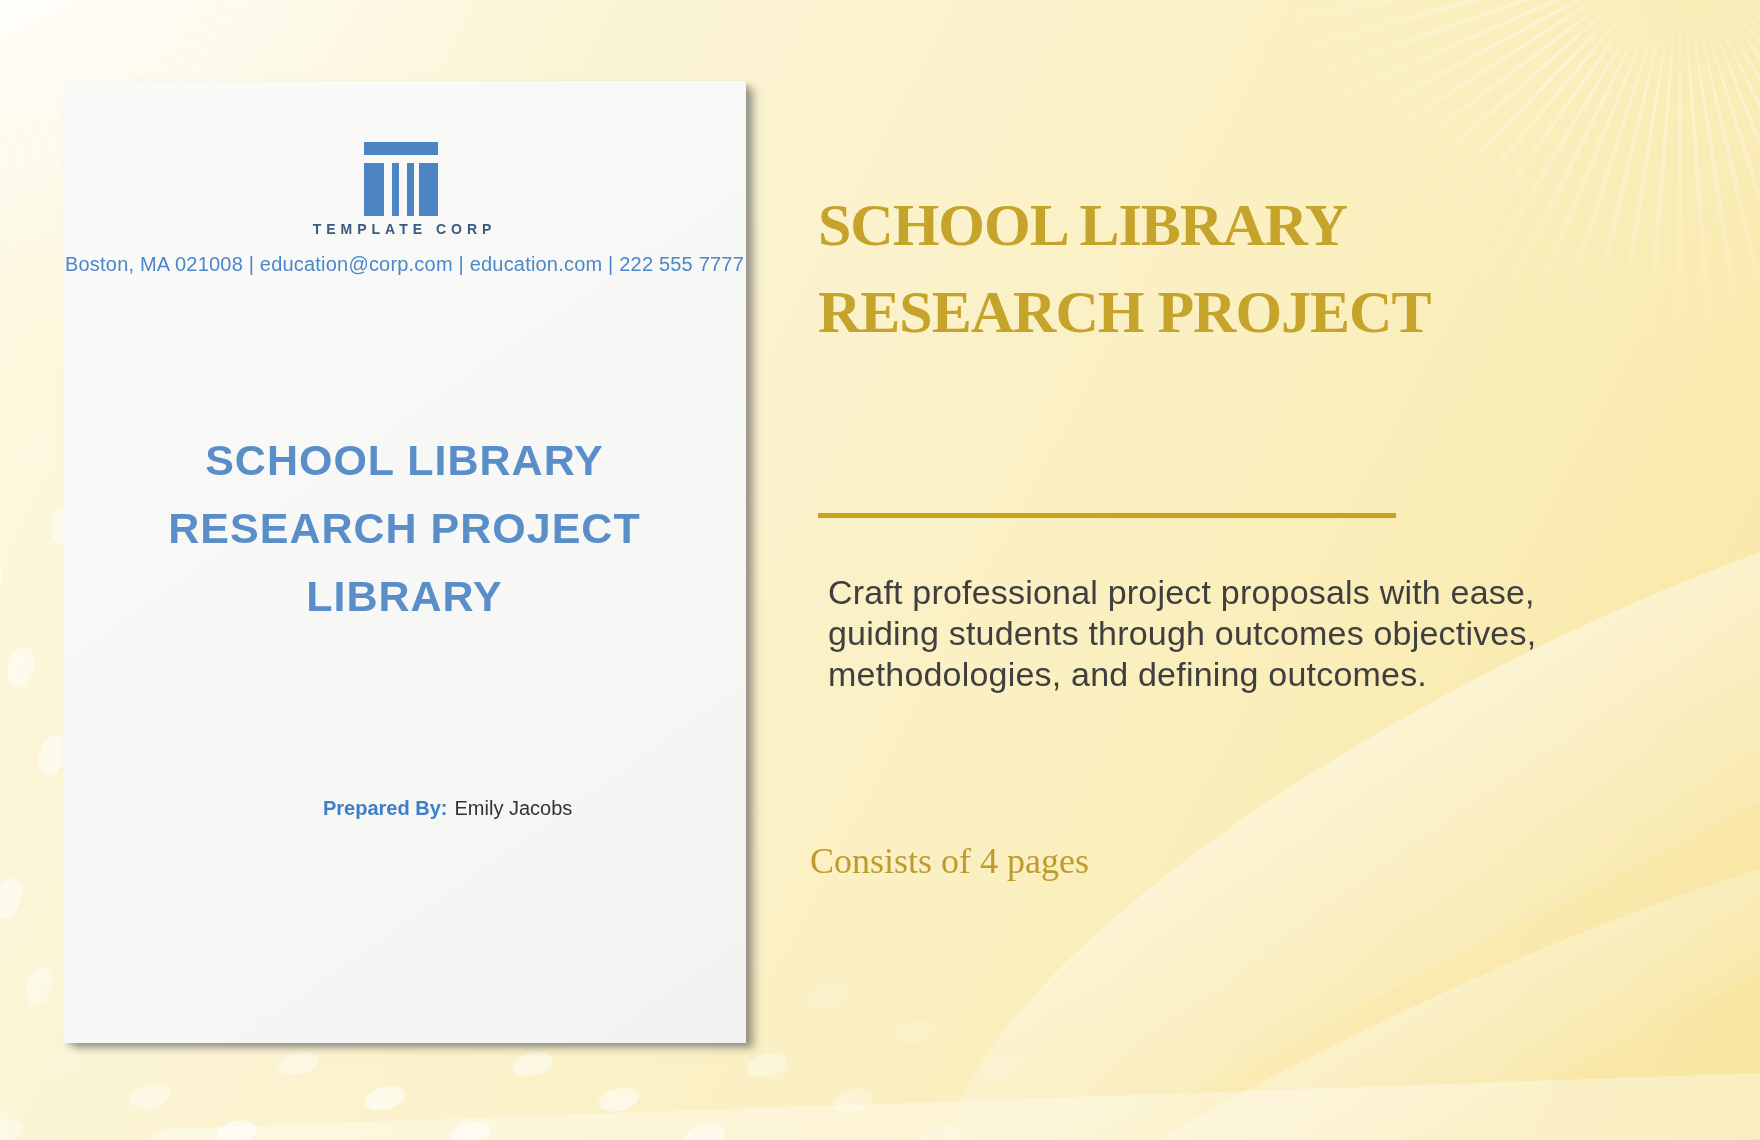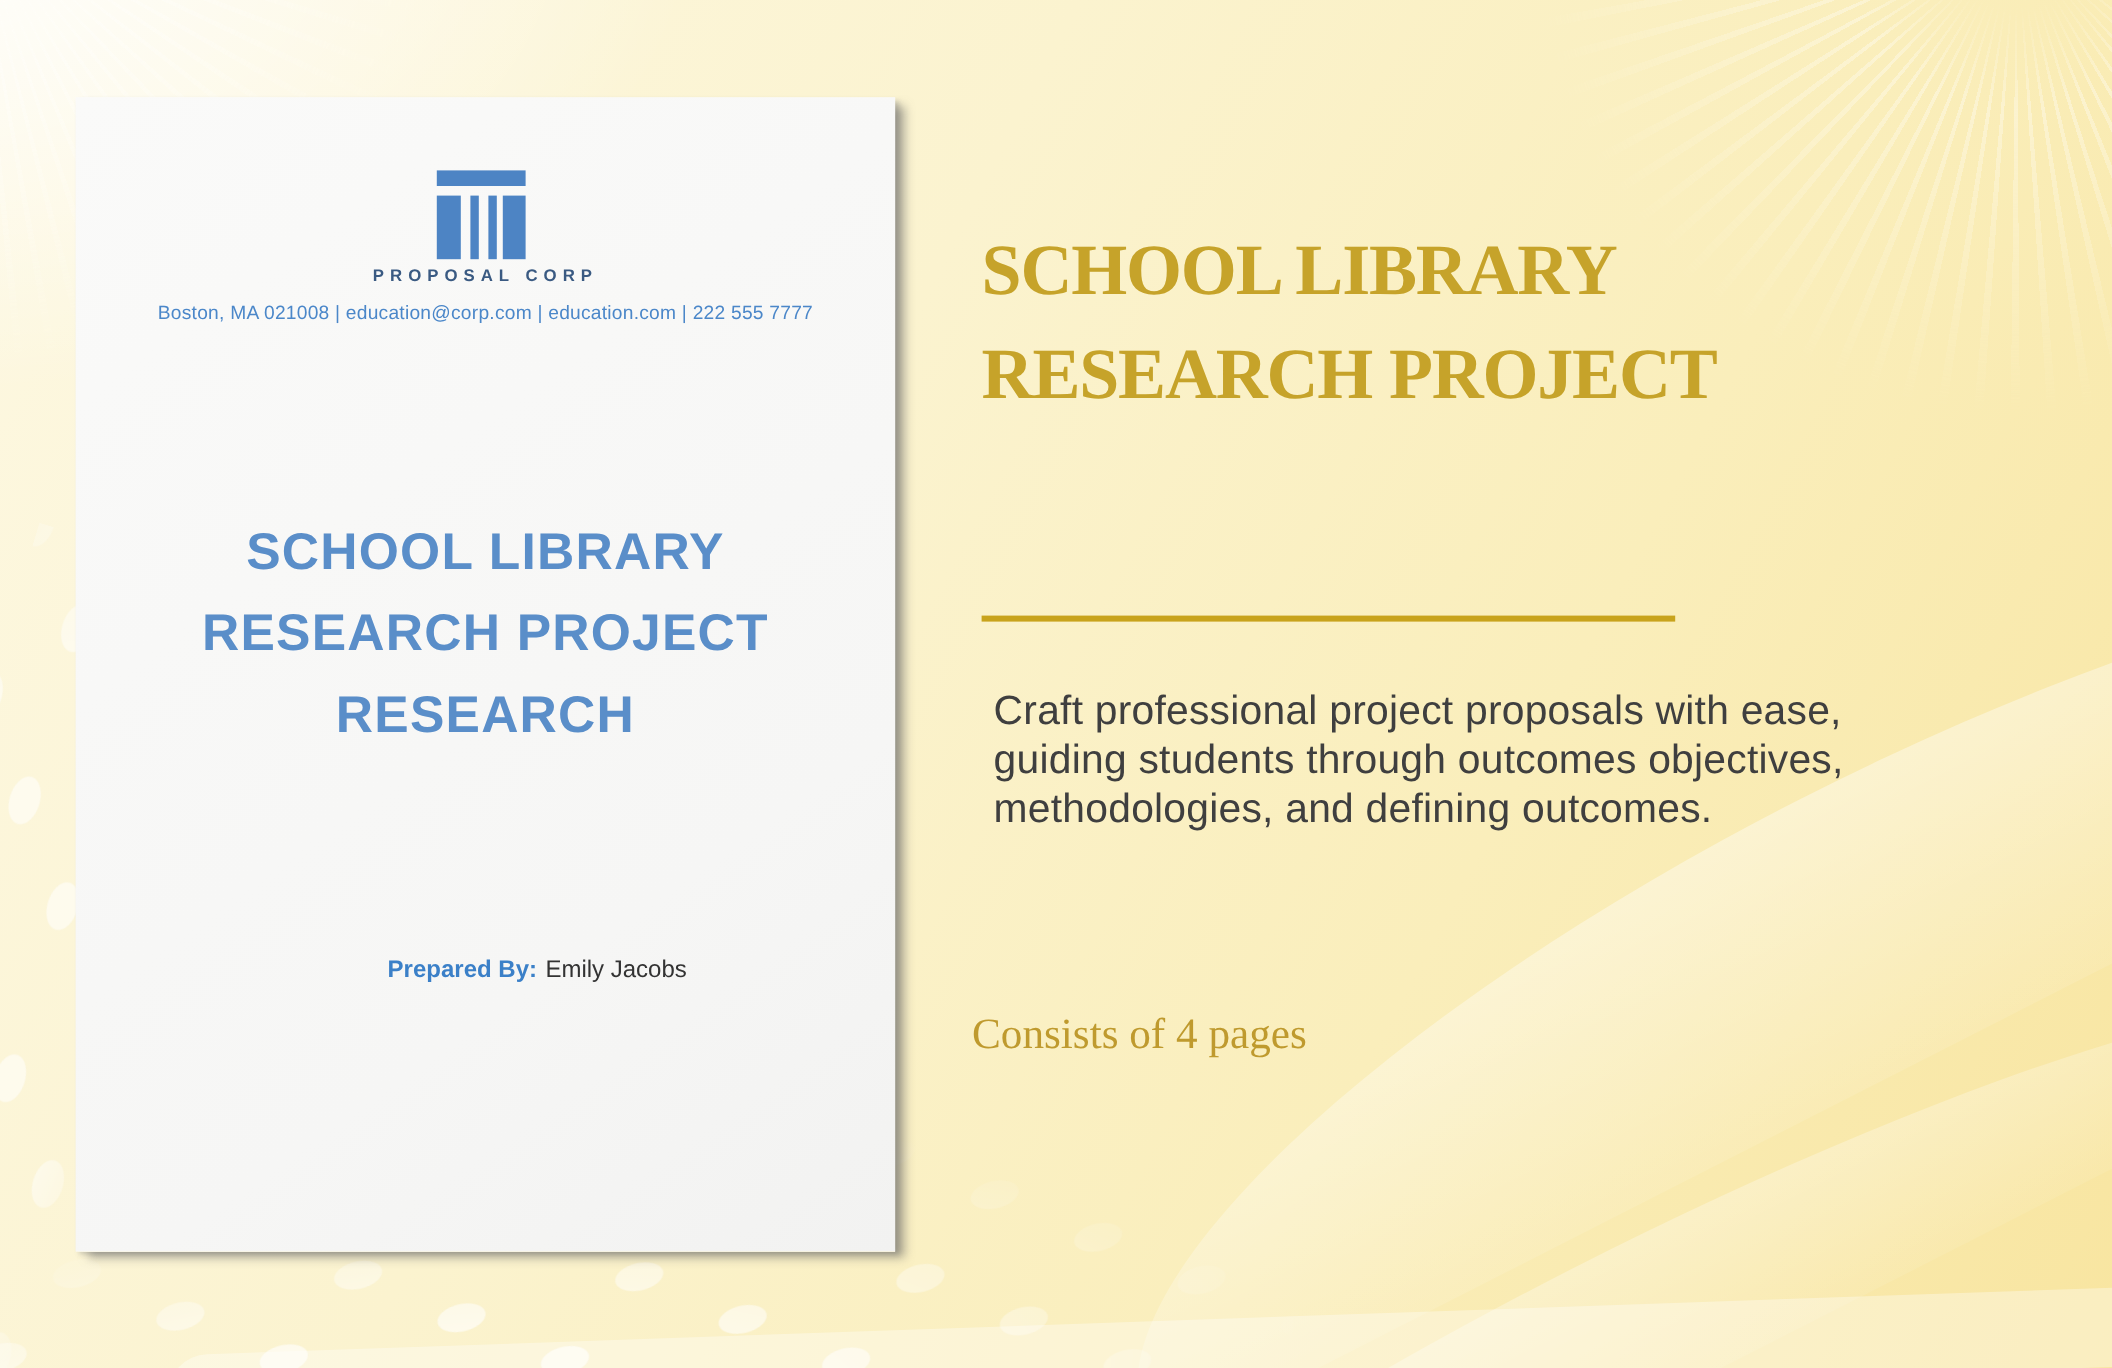--- a/index.html
+++ b/index.html
@@ -81,21 +81,21 @@
   .logo .p-b   {left:28px;top:21px;width:7px; height:53px;}
   .logo .p-c   {left:43px;top:21px;width:7px; height:53px;}
   .logo .p-d   {left:55px;top:21px;width:19px;height:53px;}
   .logo-wordmark{
     position:absolute;left:0;top:140px;width:100%;
     text-align:center;font-size:14px;font-weight:bold;letter-spacing:5px;
     color:#3a5a82;
   }
   .contact-line{
     position:absolute;left:0;top:172px;width:100%;
-    text-align:center;font-size:16px;color:#4b87c9;letter-spacing:.2px;
+    text-align:center;font-size:20px;color:#4b87c9;letter-spacing:.2px;
   }
   .cover-title{
     position:absolute;left:0;top:345px;width:100%;
     text-align:center;font-size:43px;line-height:68px;font-weight:bold;
     letter-spacing:1px;color:#5a8ec9;
   }
   .prepared{
     position:absolute;left:234px;top:716px;
     font-size:20px;white-space:nowrap;margin-left:26px;
   }
@@ -138,26 +138,26 @@
   <div class="dots dots-bottom"></div>
 
   <div class="doc-page">
     <div class="logo">
       <div class="bar"></div>
       <div class="p-a"></div>
       <div class="p-b"></div>
       <div class="p-c"></div>
       <div class="p-d"></div>
     </div>
-    <div class="logo-wordmark">PROPOSAL CORP</div>
+    <div class="logo-wordmark">TEMPLATE CORP</div>
     <div class="contact-line">Boston, MA 021008 | education@corp.com | education.com | 222 555 7777</div>
     <div class="cover-title">
       <div>SCHOOL LIBRARY</div>
       <div>RESEARCH PROJECT</div>
-      <div>RESEARCH</div>
+      <div>LIBRARY</div>
     </div>
     <div class="prepared">
       <span class="lbl">Prepared By:</span><span class="val">Emily Jacobs</span>
     </div>
   </div>
 
   <h1 class="info-title">
     <span>SCHOOL LIBRARY</span>
     <span>RESEARCH PROJECT</span>
   </h1>

